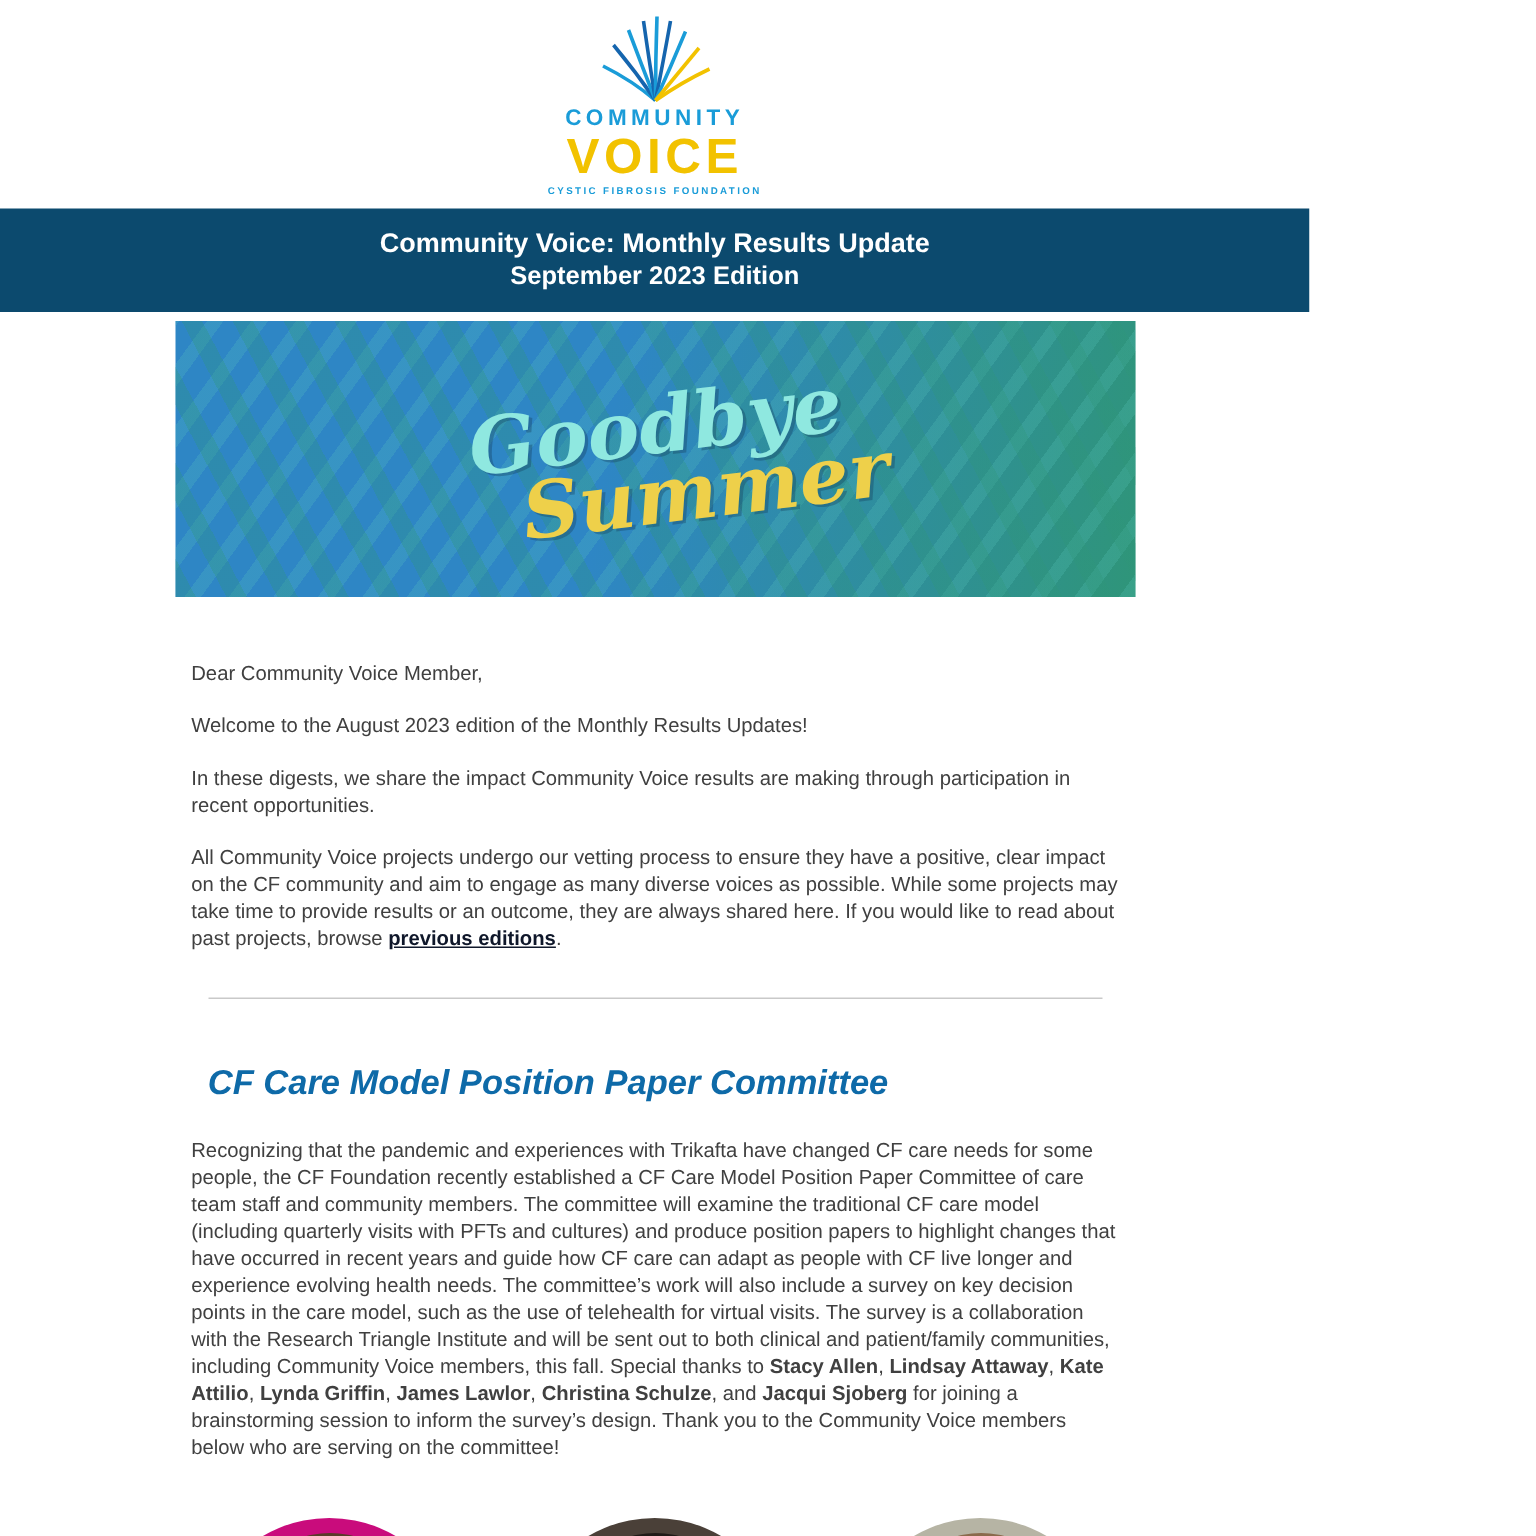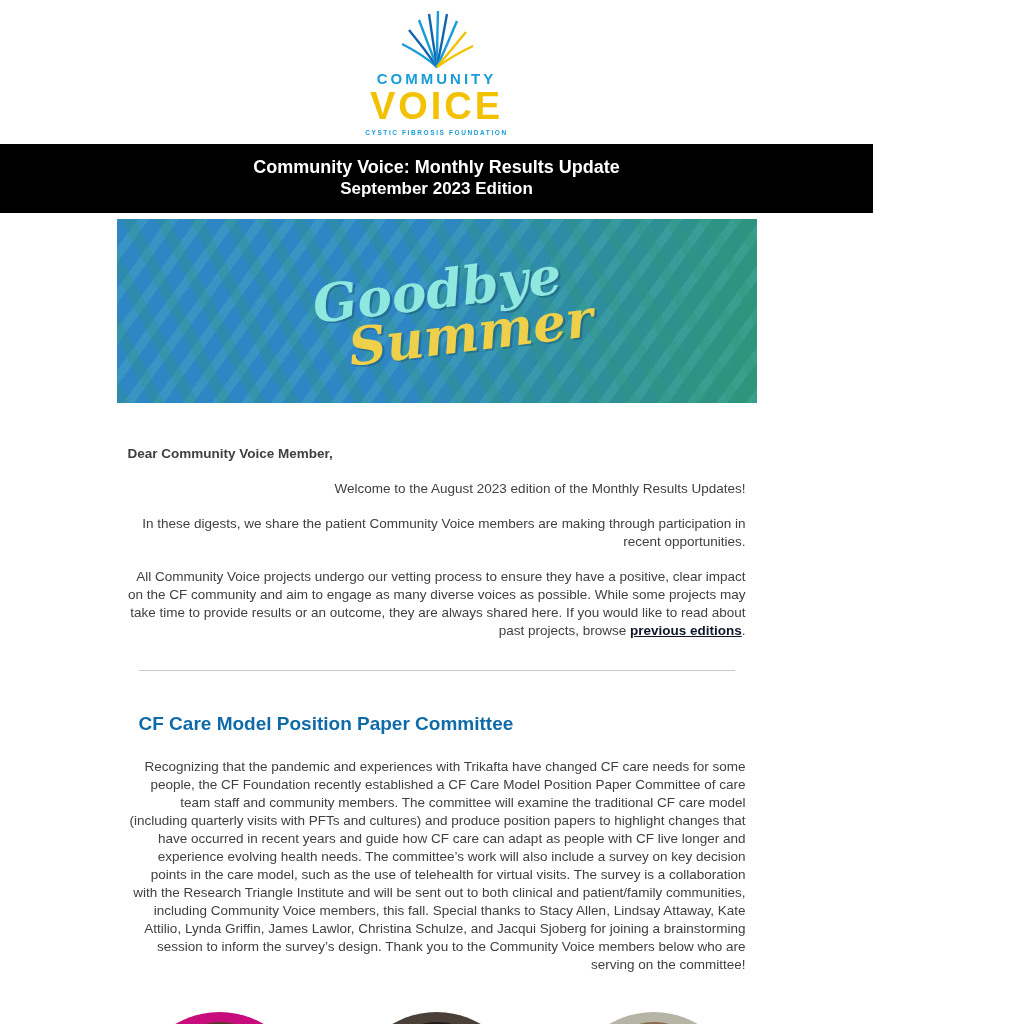--- a/index.html
+++ b/index.html
@@ -16,31 +16,31 @@
   .logo-header {
     padding: 10px 0 8px;
     display: flex; flex-direction: column; align-items: center;
   }
   .logo-fan { display: block; }
   .logo-community {
     color: #1a9cd8; font-weight: bold; font-size: 15px;
     letter-spacing: 3px; margin-top: 2px;
   }
   .logo-voice {
-    color: #f2c200; font-weight: bold; font-size: 38px;
+    color: #f2c200; font-weight: bold; font-size: 33px;
     letter-spacing: 3px; line-height: 1.0;
   }
   .logo-foundation {
     color: #1a9cd8; font-size: 6.5px; font-weight: bold;
     letter-spacing: 1.6px; margin-top: 4px;
   }
 
   
   .banner {
-    background: #000000; color: #ffffff; text-align: center;
+    background: #0c4a6e; color: #ffffff; text-align: center;
     padding: 13px 0 14px;
   }
   .banner-title { font-size: 18px; font-weight: bold; line-height: 21px; }
   .banner-subtitle { font-size: 17px; font-weight: bold; line-height: 21px; }
 
   
   .content { width: 640px; margin: 0 auto; }
 
   
   .hero {
@@ -55,35 +55,35 @@
     font-family: "DejaVu Serif", serif;
     font-style: italic; font-weight: bold;
     transform: rotate(-7deg);
     text-shadow: 2px 2px 0 rgba(20,60,90,0.35);
   }
   .hero-word1 { color: #8fe8e0; font-size: 52px; margin-top: 4px; }
   .hero-word2 { color: #eed04a; font-size: 52px; margin-top: -14px; transform: rotate(-7deg) translateX(34px); }
 
   
   .body-text { padding: 0 11px; }
-  .greeting { margin-top: 42px; font-size: 13.5px; line-height: 18px; font-weight: bold; }
-  .para { margin-top: 17px; font-size: 13.5px; line-height: 18px; text-align: right; }
+  .greeting { margin-top: 42px; font-size: 13.5px; line-height: 18px; }
+  .para { margin-top: 17px; font-size: 13.5px; line-height: 18px; }
   .para a {
     color: #0f172a; font-weight: bold; text-decoration: underline; cursor: pointer;
   }
   .divider {
     border: none; border-top: 1px solid #c9c9c9;
     margin: 30px 11px 0;
   }
   .section-title {
     margin: 42px 11px 0;
-    color: #0e6aa8; font-size: 19px; font-weight: bold;
+    color: #0e6aa8; font-size: 23px; font-weight: bold; font-style: italic;
   }
   .committee-para { margin-top: 23px; font-size: 13.5px; line-height: 18px; }
-  .committee-para strong { font-weight: normal; }
+  .committee-para strong { font-weight: bold; }
 
   
   .avatar-row {
     margin-top: 38px;
     display: flex; justify-content: center; gap: 42px;
   }
   .avatar {
     width: 175px; height: 175px; border-radius: 50%;
     position: relative; overflow: hidden; flex: 0 0 auto;
   }
@@ -132,21 +132,21 @@
       <div class="hero-word hero-word1">Goodbye</div>
       <div class="hero-word hero-word2">Summer</div>
     </div>
 
     <div class="body-text">
 
       <p class="greeting">Dear Community Voice Member,</p>
 
       <p class="para">Welcome to the August 2023 edition of the Monthly Results Updates!</p>
 
-      <p class="para">In these digests, we share the patient Community Voice members are making through participation in recent opportunities.</p>
+      <p class="para">In these digests, we share the impact Community Voice results are making through participation in recent opportunities.</p>
 
       <p class="para"><span>All Community Voice projects undergo our vetting process to ensure they have a positive, clear impact on the CF community and aim to engage as many diverse voices as possible. While some projects may take time to provide results or an outcome, they are always shared here. If you would like to read about past projects, browse </span><a>previous editions</a><span>.</span></p>
 
       <hr class="divider">
 
       <h2 class="section-title">CF Care Model Position Paper Committee</h2>
 
       <p class="para committee-para"><span>Recognizing that the pandemic and experiences with Trikafta have changed CF care needs for some people, the CF Foundation recently established a CF Care Model Position Paper Committee of care team staff and community members. The committee will examine the traditional CF care model (including quarterly visits with PFTs and cultures) and produce position papers to highlight changes that have occurred in recent years and guide how CF care can adapt as people with CF live longer and experience evolving health needs. The committee’s work will also include a survey on key decision points in the care model, such as the use of telehealth for virtual visits. The survey is a collaboration with the Research Triangle Institute and will be sent out to both clinical and patient/family communities, including Community Voice members, this fall. Special thanks to </span><strong>Stacy Allen</strong><span>, </span><strong>Lindsay Attaway</strong><span>, </span><strong>Kate Attilio</strong><span>, </span><strong>Lynda Griffin</strong><span>, </span><strong>James Lawlor</strong><span>, </span><strong>Christina Schulze</strong><span>, and </span><strong>Jacqui Sjoberg</strong><span> for joining a brainstorming session to inform the survey’s design. Thank you to the Community Voice members below who are serving on the committee!</span></p>
 
       <div class="avatar-row">

